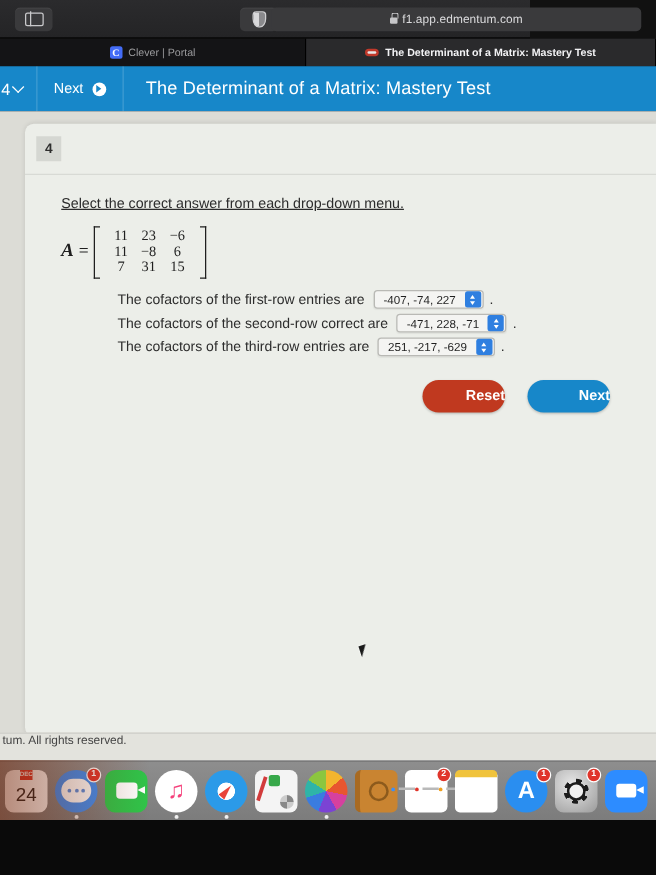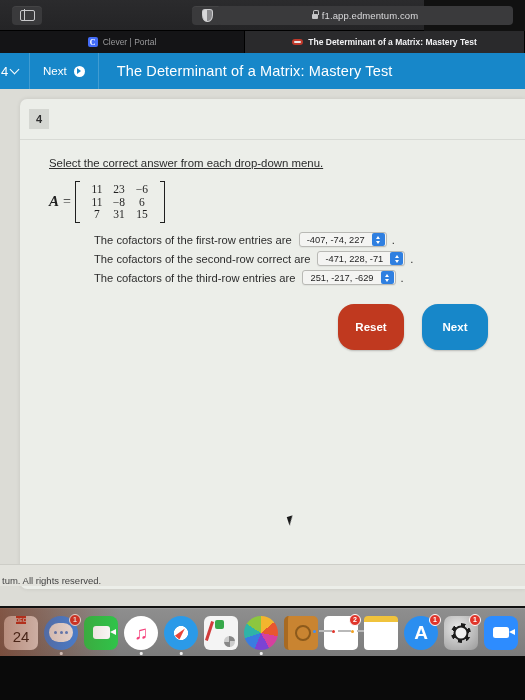--- a/index.html
+++ b/index.html
@@ -248,43 +248,43 @@
 
   
   .actions {
     position: absolute; right: 37px; top: 205px;
     display: flex; gap: 18px;
   }
   .btn {
     border: none; border-radius: 16px;
     font-size: 11.5px; font-weight: bold;
     color: #fff; cursor: pointer;
-    padding: 17px 0; width: 66px; text-align: center;
+    padding: 7px 0; width: 66px; text-align: right;
     font-family: "Liberation Sans", sans-serif;
     box-shadow: 0 1px 2px rgba(0,0,0,.22);
   }
   .btn-reset { background: #c0391f; }
   .btn-next  { background: #1787c9; }
 
   
   .cursor {
     position: absolute; left: 288px; top: 427px;
     width: 0; height: 0;
     border-left: 6px solid #1a1a1a;
     border-bottom: 9px solid transparent;
     transform: rotate(-18deg);
     filter: drop-shadow(0 0 1px rgba(255,255,255,.8));
   }
 
   
   .footer {
-    position: absolute; top: 564px; left: 0;
+    position: absolute; top: 586px; left: 0;
     width: 525px; height: 22px;
     background: #e3e3dd;
-    display: flex; align-items: flex-end;
+    display: flex; align-items: flex-start;
     border-top: 1px solid #cdcdc7;
   }
   .footer-text { font-size: 9.5px; color: #444; padding-left: 2px; }
 
   
   .dock {
     position: absolute; top: 608px; left: 0;
     width: 525px; height: 48px;
     background: linear-gradient(180deg,#8e8e8e 0%, #7c7c7c 100%);
     display: flex; align-items: center;

